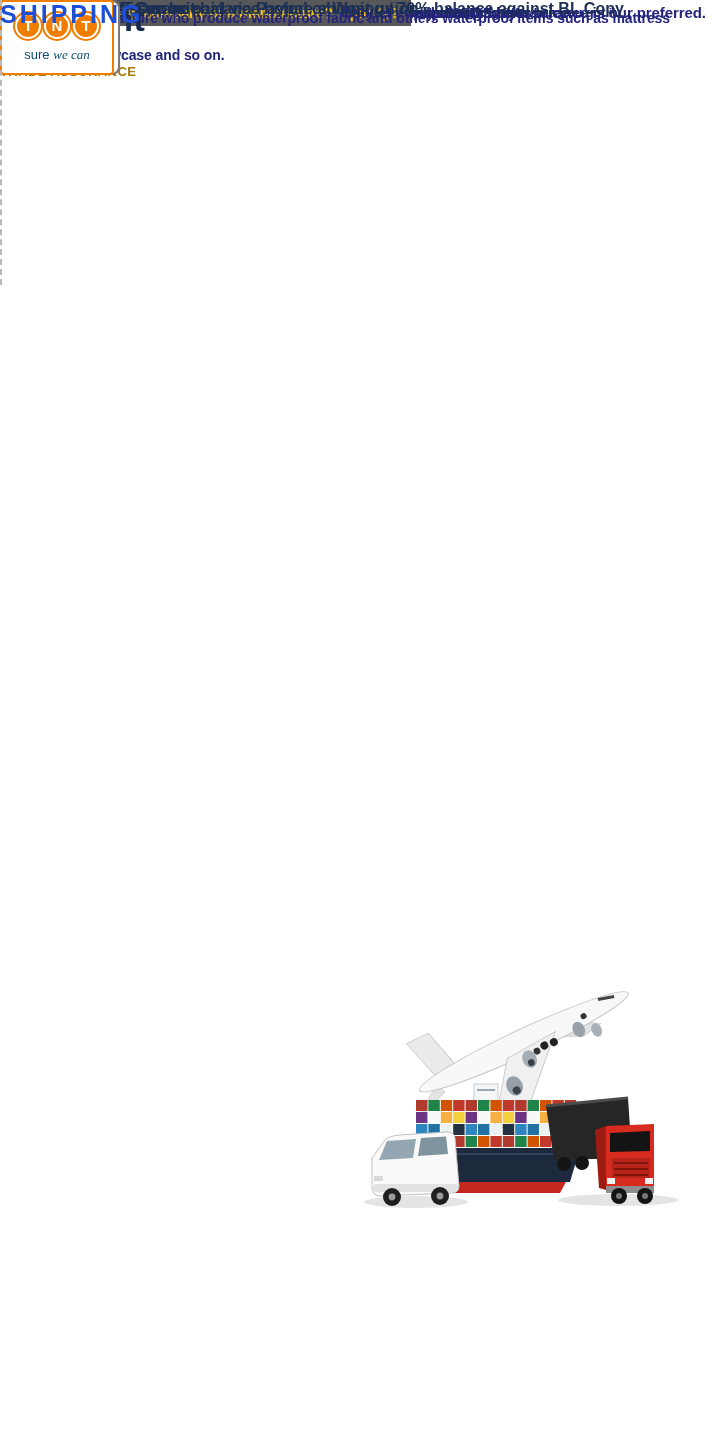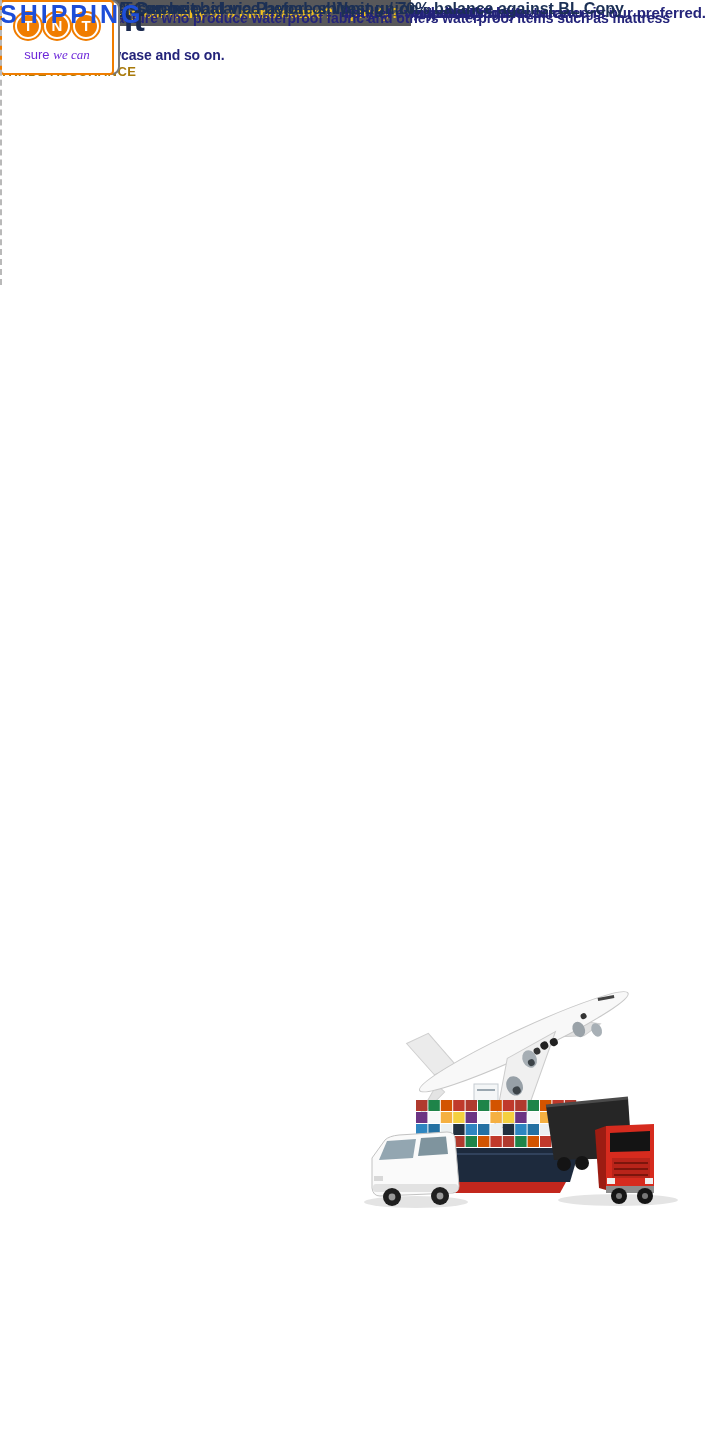--- a/index.html
+++ b/index.html
@@ -52,21 +52,21 @@
   .dhl-row { display:flex; align-items:center; gap:4px; }
   .dhl-stripes { display:flex; flex-direction:column; gap:2px; }
   .dhl-stripes span { display:block; width:16px; height:3px; background:#d40511; }
   .dhl-text { color:#d40511; font-weight:bold; font-style:italic; font-size:26px; letter-spacing:1px; }
   .dhl-sub { color:#d40511; font-weight:bold; font-style:italic; font-size:9px; letter-spacing:1px; margin-top:2px; }
   .ups-card { border:2px solid #7a7a7a; border-radius:8px; }
   .tnt-card { border:2px solid #f07d00; border-radius:4px; }
   .tnt-circles { display:flex; gap:3px; }
   .tnt-circle { width:26px; height:26px; border-radius:50%; background:#f07d00; color:#fff; font-weight:bold; font-size:15px;
     display:flex; align-items:center; justify-content:center; border:2px solid #fff; box-shadow:0 0 0 2px #f07d00; }
-  .tnt-sub { color:#6d28d9; font-size:13px; margin-top:8px; }
+  .tnt-sub { color:#0c4a6e; font-size:13px; margin-top:8px; }
   .tnt-sub .script { font-style:italic; font-family:"Liberation Serif", serif; }
   .shipping-heading { color:#1d4ed8; font-weight:bold; font-size:25px; letter-spacing:3px; }
   .dashed-sep { border-left:2px dashed #b9b9b9; width:0; }
 </style>
 </head>
 <body>
 
 <div id="page">
 
   <div class="abs qrow" style="left:0;top:3;">

